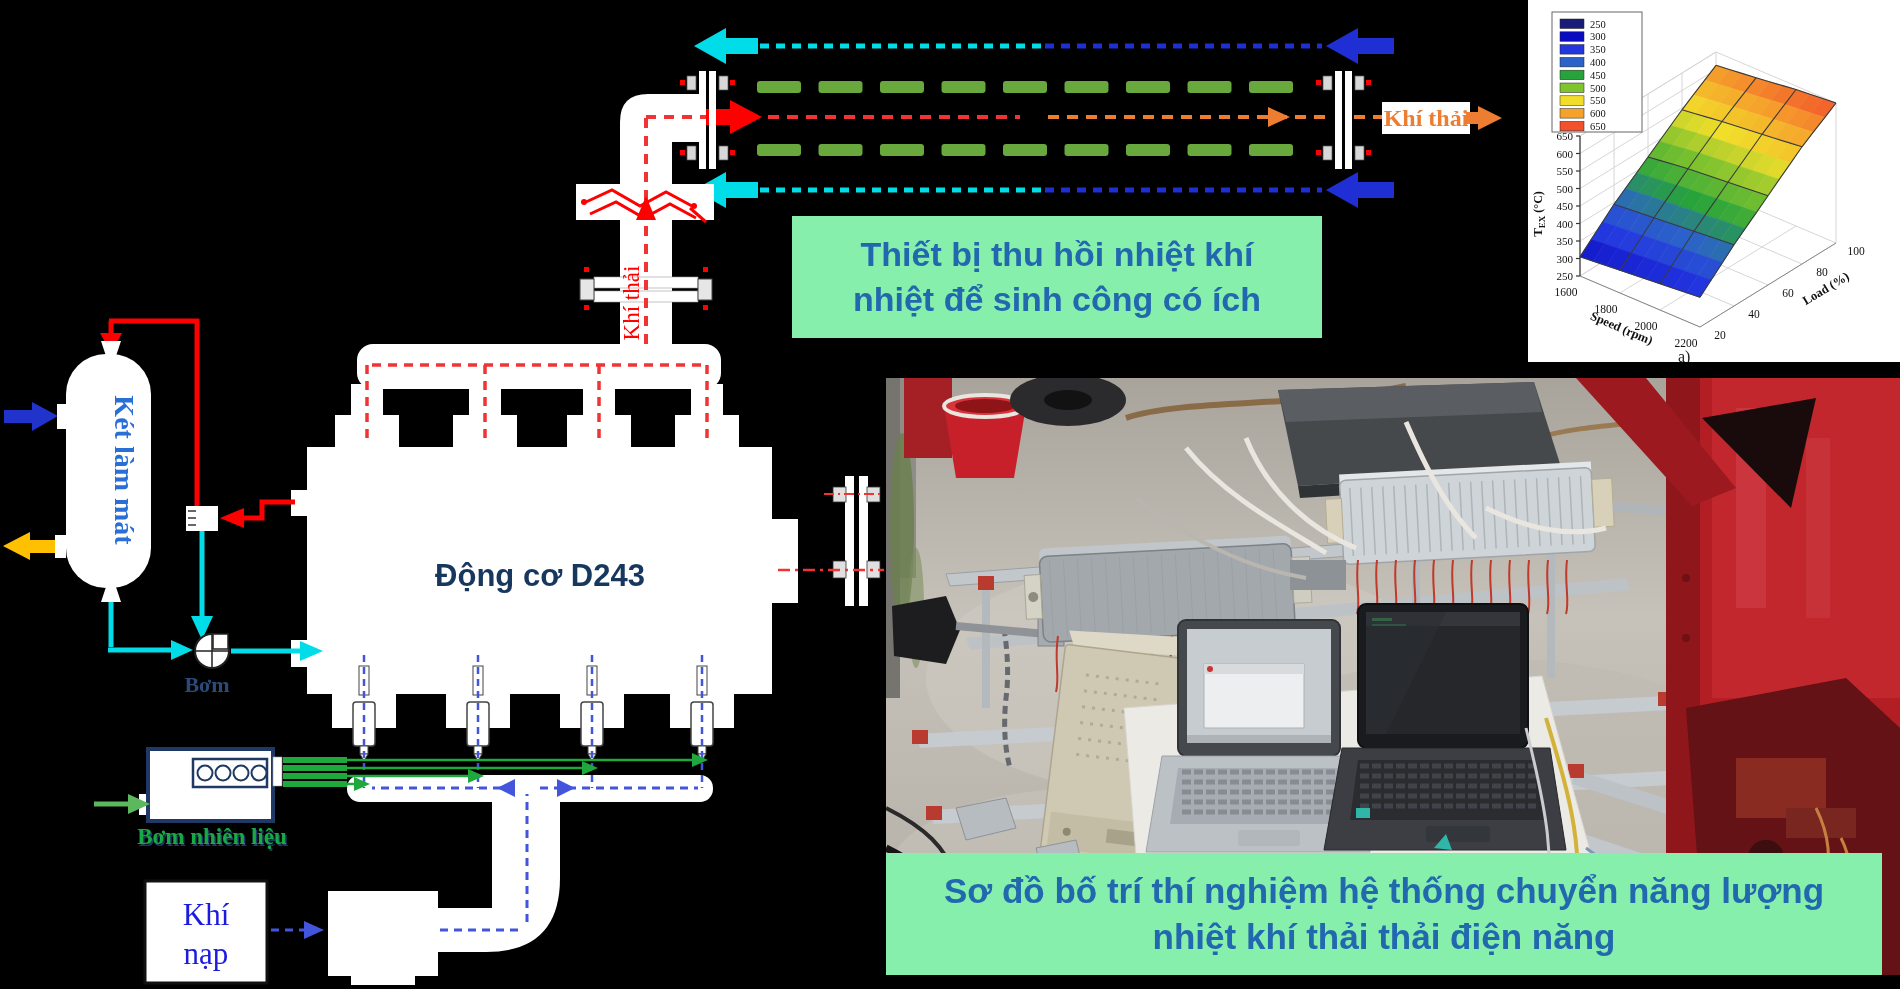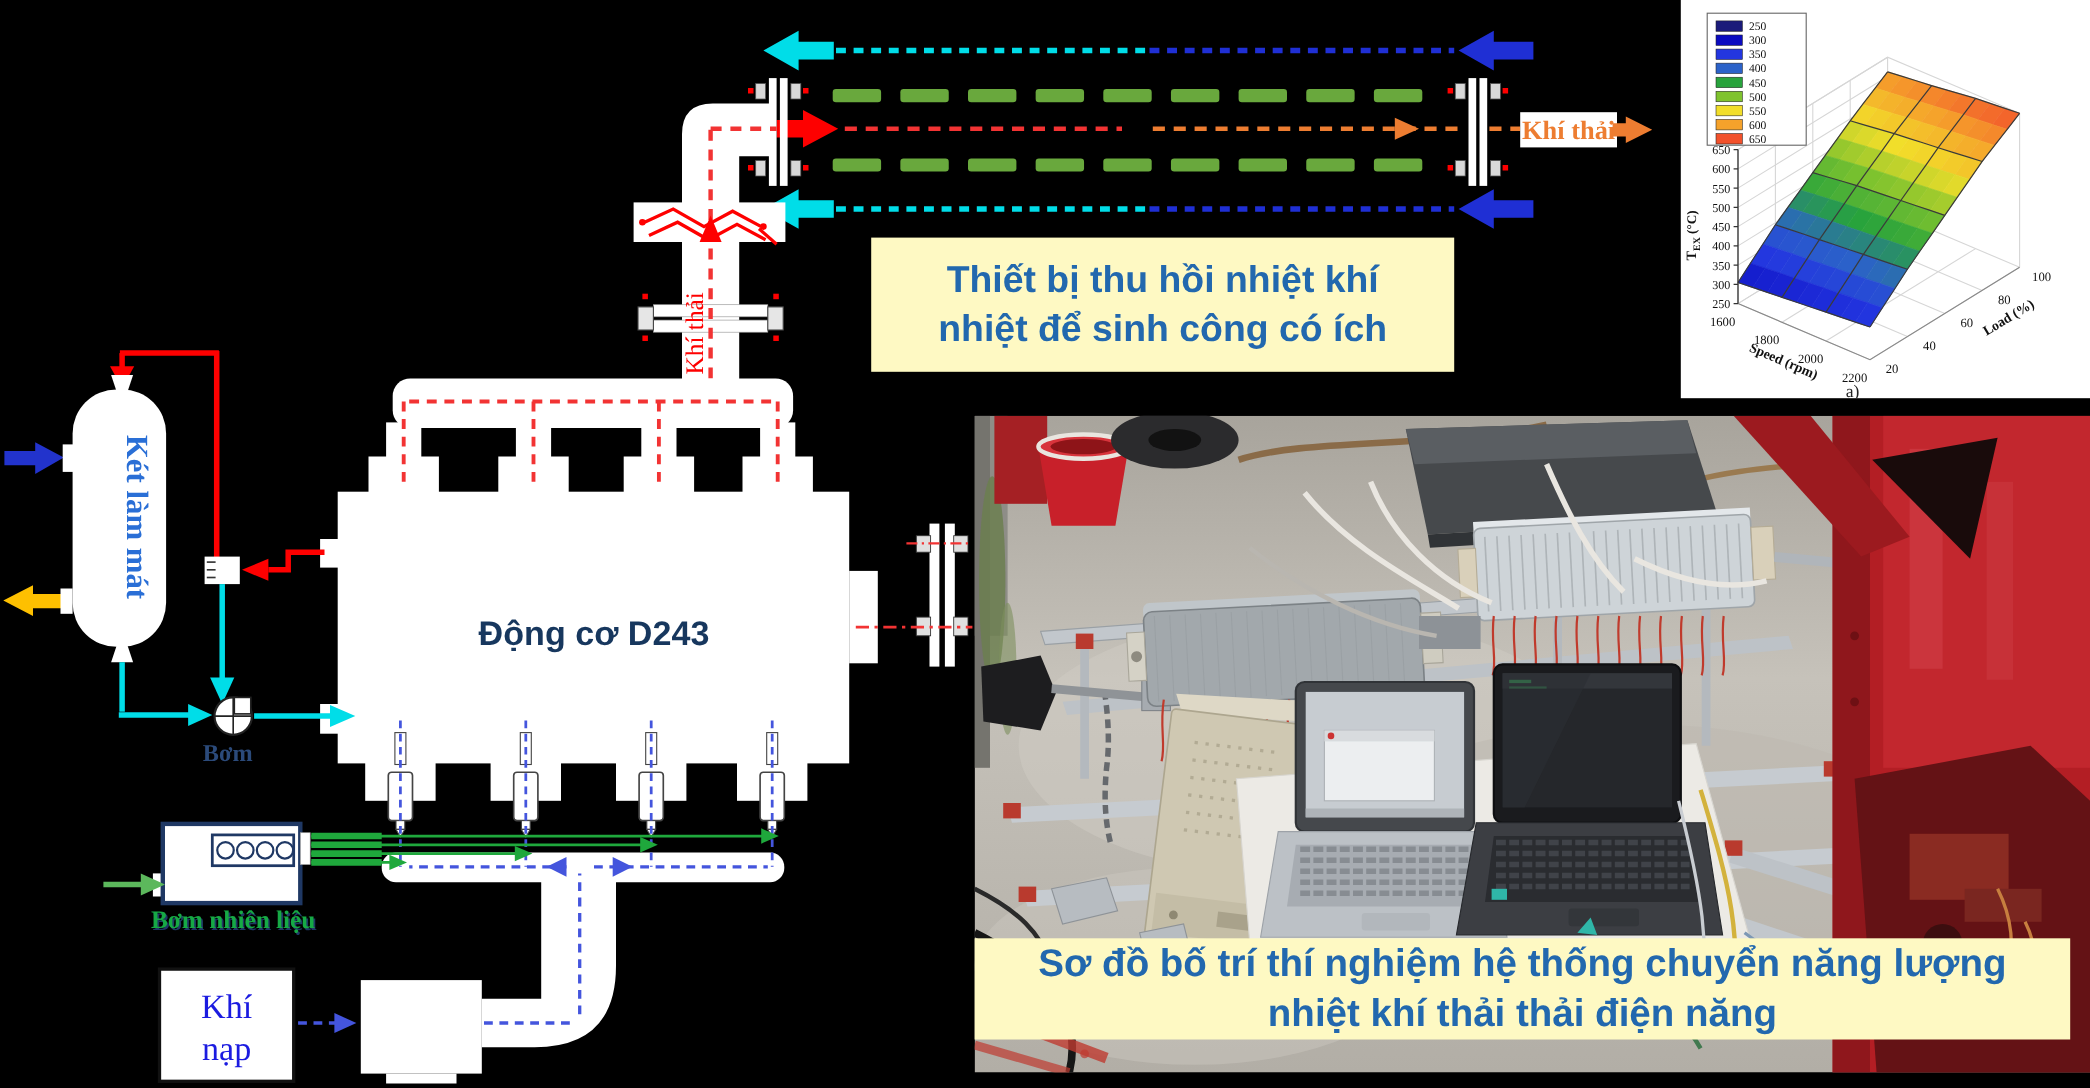--- a/index.html
+++ b/index.html
@@ -1,22 +1,22 @@
 <!DOCTYPE html>
 <html><head>
 <meta charset="utf-8">
 <style>
   html,body{margin:0;padding:0;background:#000;}
   #stage{position:relative;width:1900px;height:989px;background:#000;overflow:hidden;
          font-family:"Liberation Sans",sans-serif;}
   #diagram-svg{position:absolute;left:0;top:0;}
   .caption{position:absolute;display:flex;flex-direction:column;align-items:center;justify-content:center;
-           background:#fef9c3;color:#2268ae;font-weight:700;text-align:center;line-height:1.32;}
+           background:#86efac;color:#2268ae;font-weight:700;text-align:center;line-height:1.32;}
   #cap1{left:792px;top:216px;width:530px;height:122px;font-size:34px;}
-  #cap2{left:886px;top:853px;width:996px;height:92px;font-size:35px;}
+  #cap2{left:886px;top:853px;width:996px;height:122px;font-size:35px;}
   #chart-panel{position:absolute;left:1528px;top:0;width:372px;height:362px;background:#fff;overflow:hidden;}
   #photo-svg{position:absolute;left:886px;top:378px;}
   #fig-label{position:absolute;left:150px;top:348px;font-family:"Liberation Serif",serif;font-size:16px;color:#222;}
   svg text{user-select:none;}
 </style>
 </head>
 <body>
 
 <div id="stage">
 

